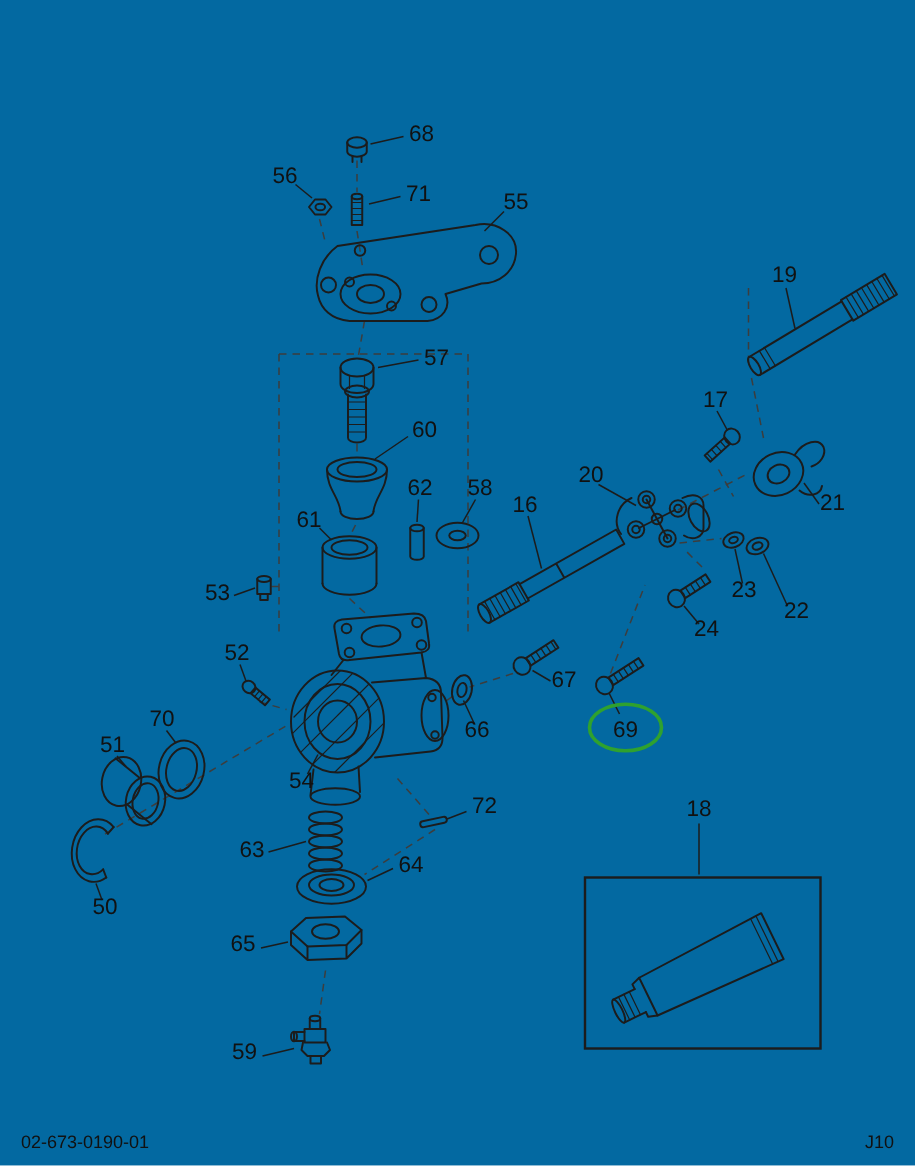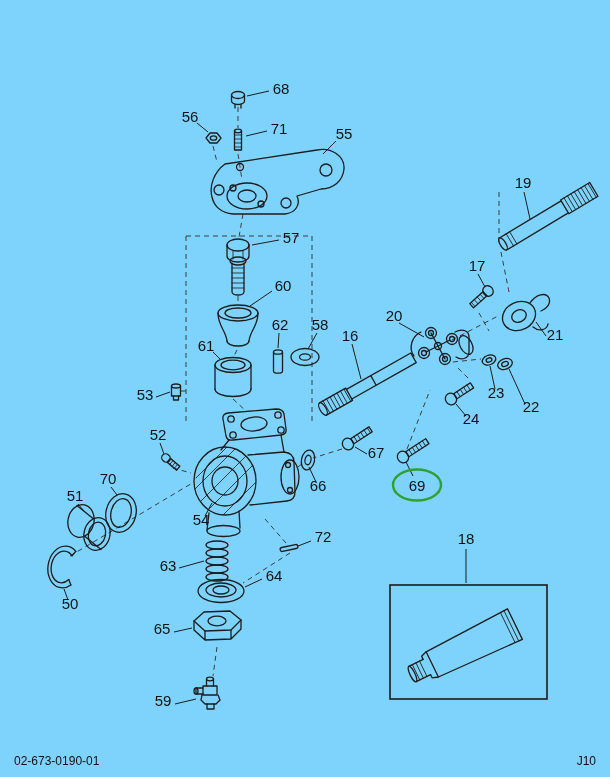--- a/index.html
+++ b/index.html
@@ -1,16 +1,16 @@
 <!DOCTYPE html>
 <html><head>
 <meta charset="utf-8">
 <style>
   html,body{margin:0;padding:0;background:#ffffff;}
-  .stage{position:relative;width:610px;height:777px;background:#7dd3fc;overflow:hidden;
+  .stage{position:relative;width:610px;height:777px;background:#0369a1;overflow:hidden;
          font-family:"Liberation Sans",sans-serif;}
   svg{position:absolute;left:0;top:0;}
   .ln{fill:none;stroke:#1c1c1c;stroke-width:1.3;stroke-linecap:round;stroke-linejoin:round;}
   .thin{stroke-width:0.8;}
   .leader{fill:none;stroke:#1c1c1c;stroke-width:1;}
   .dash{fill:none;stroke:#3d3d3d;stroke-width:1;stroke-dasharray:5 4;}
   .callout{font:400 15px "Liberation Sans",sans-serif;fill:#111;}
   .footer-text{font:400 12px "Liberation Sans",sans-serif;fill:#111;}
 </style>
 </head>

